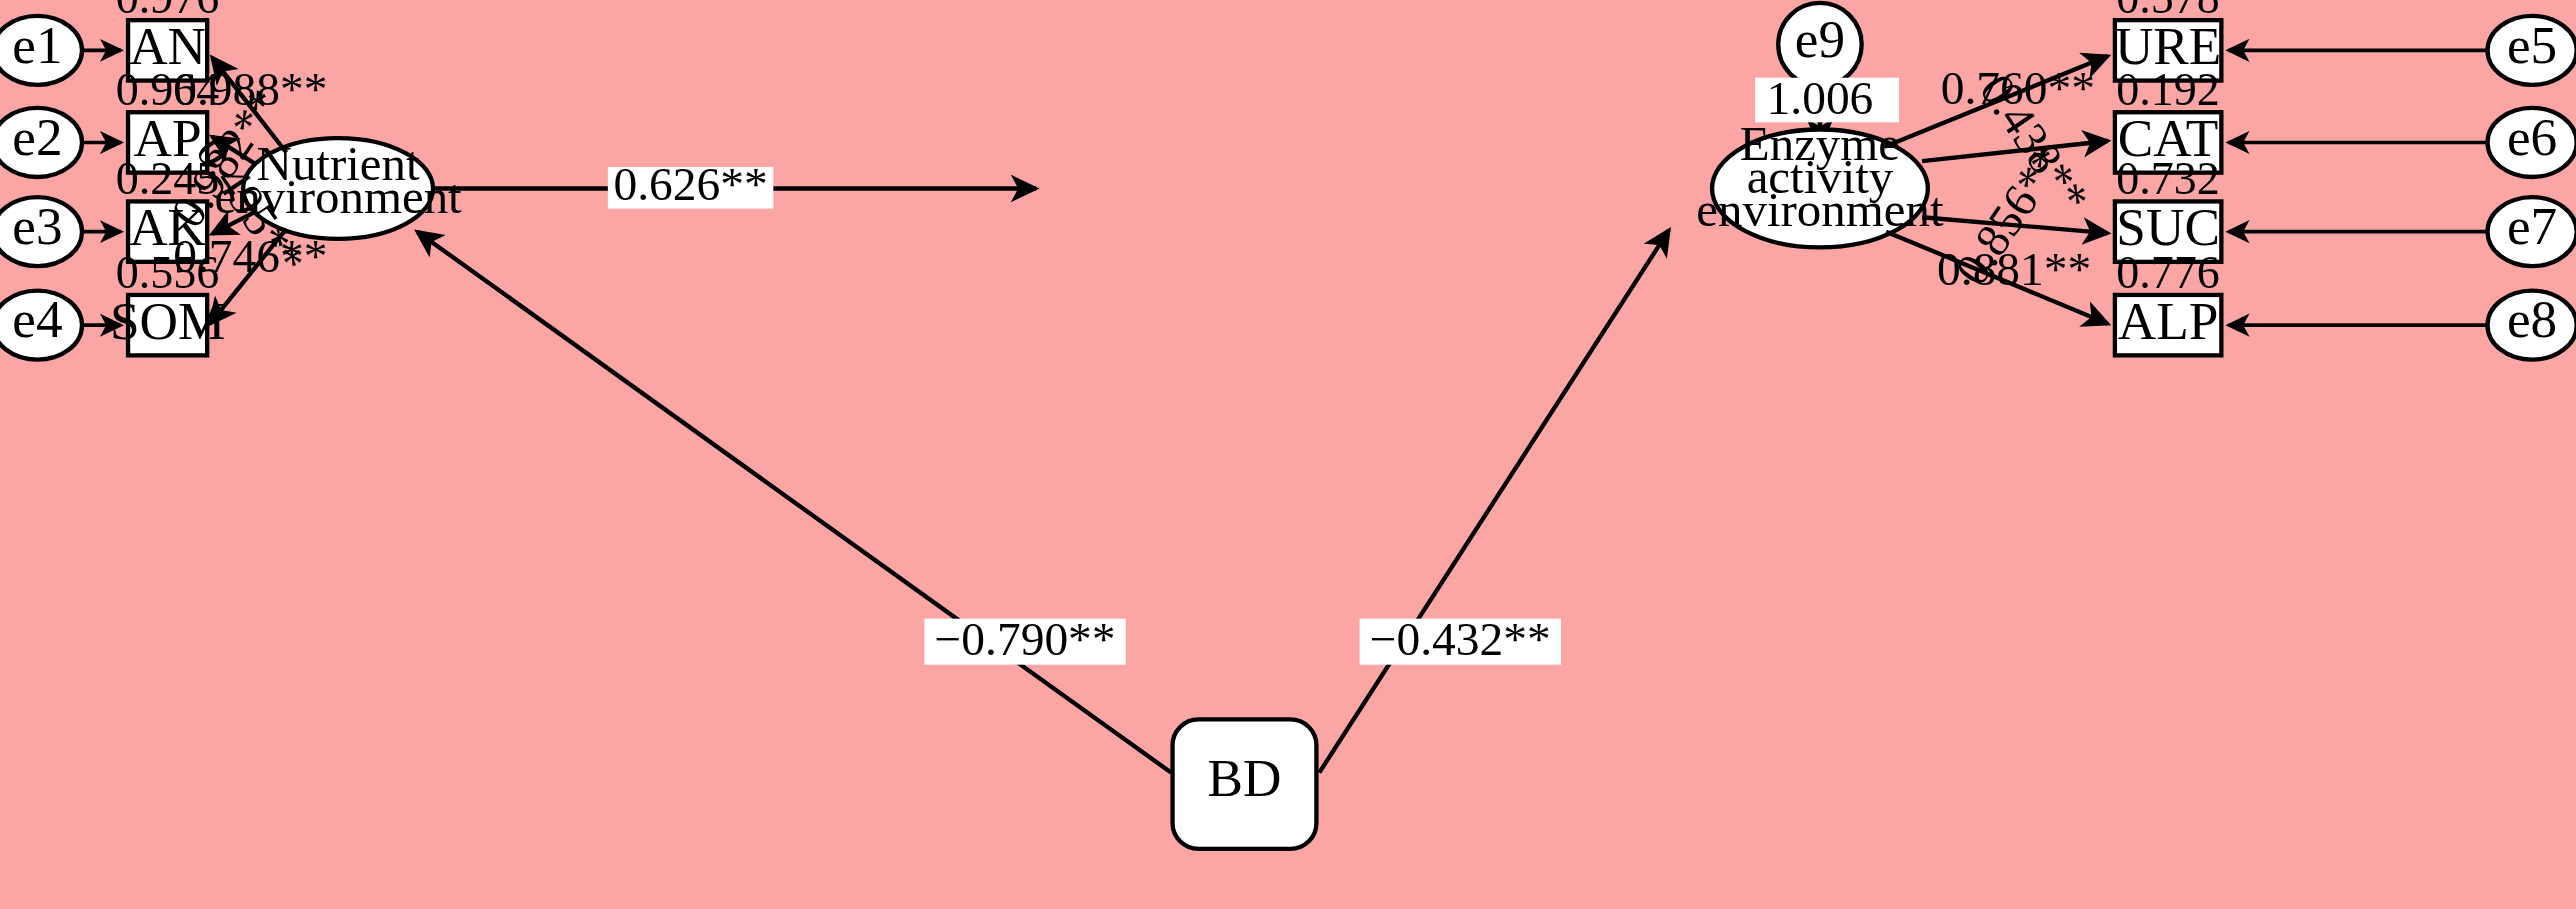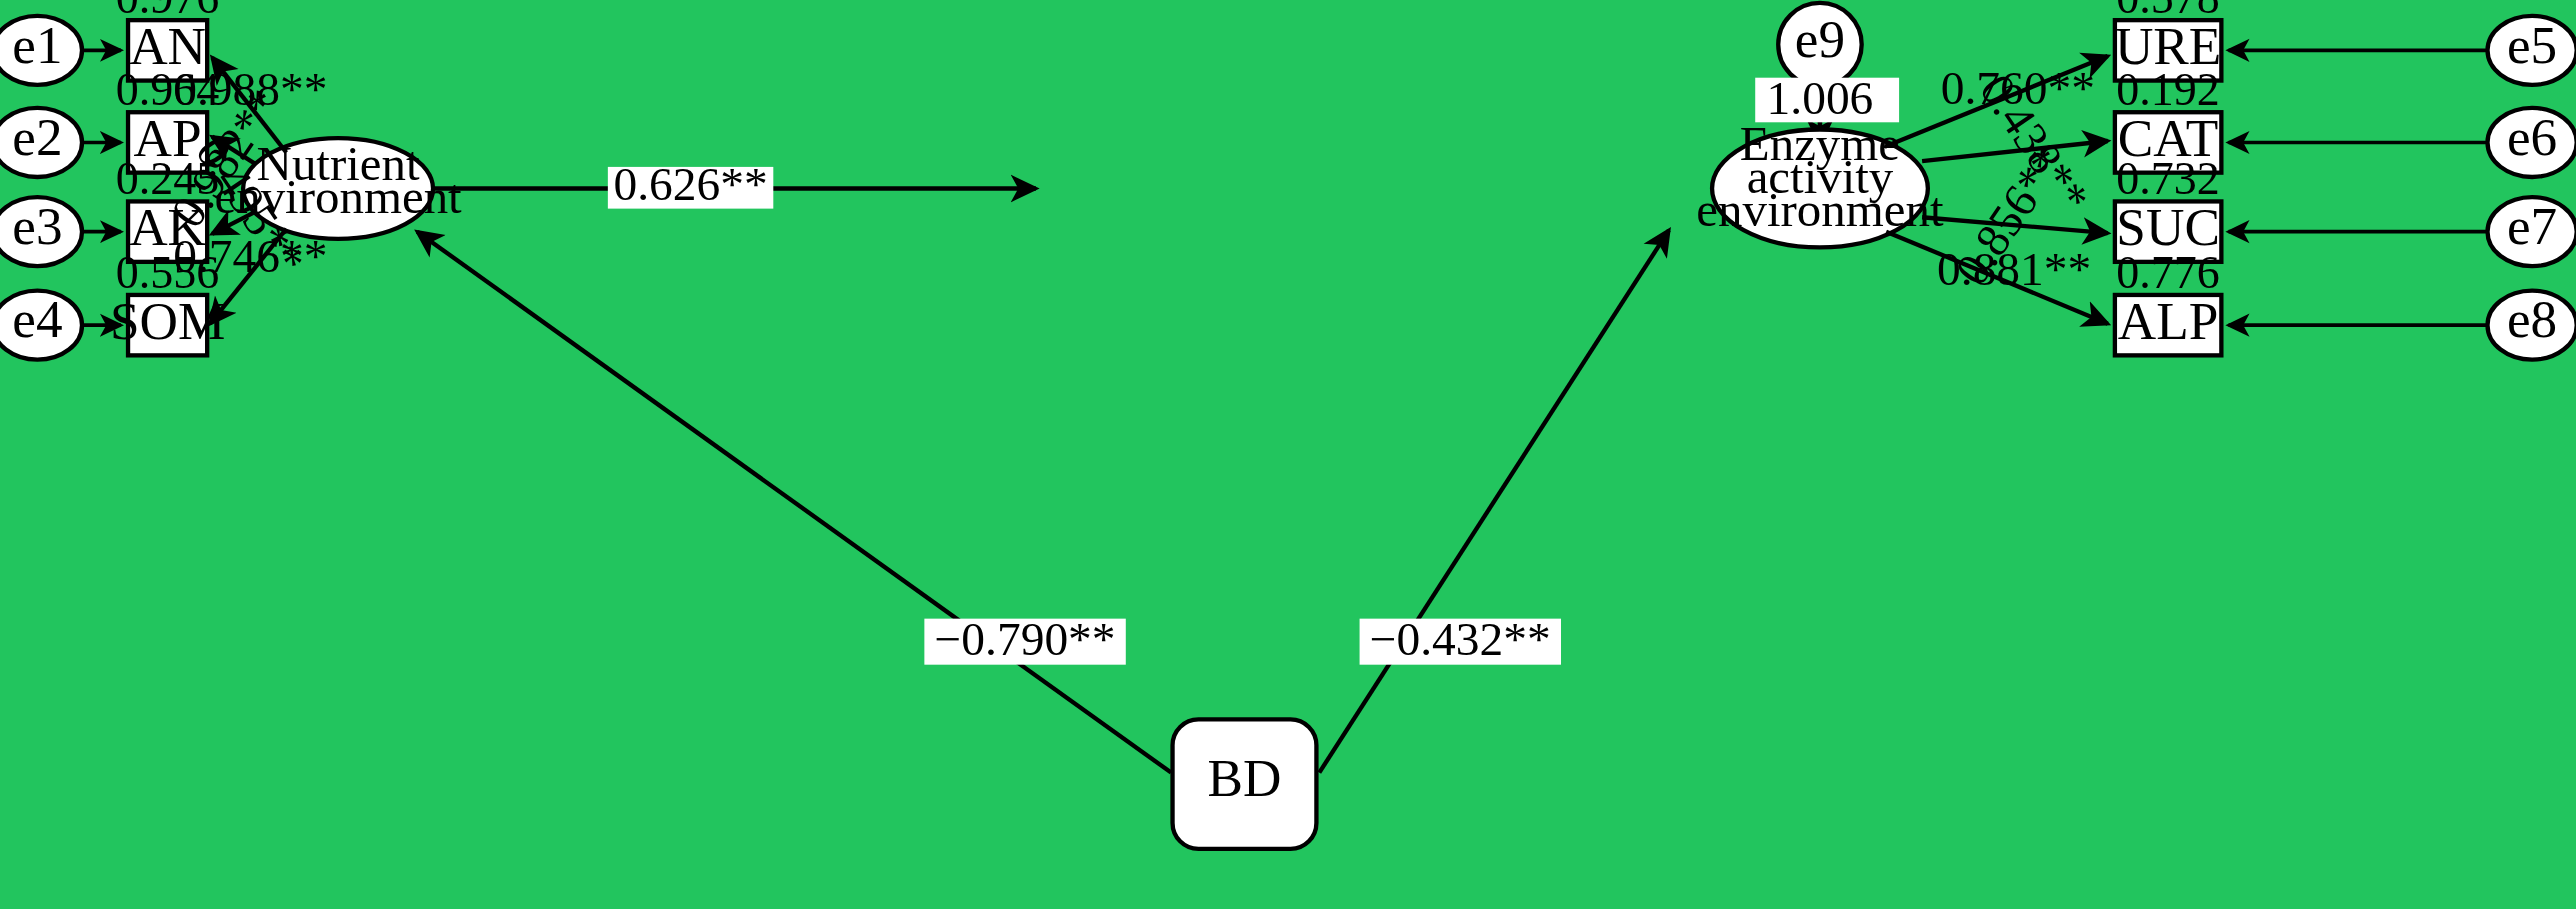--- a/index.html
+++ b/index.html
@@ -4,21 +4,21 @@
 <style>
   html, body {
     margin: 0;
     padding: 0;
     background: #ffffff;
   }
   #canvas {
     position: relative;
     width: 2576px;
     height: 910px;
-    background: #22c55e;
+    background: #fca5a5;
     font-family: "Liberation Serif", "DejaVu Serif", serif;
     overflow: hidden;
   }
   svg.diagram {
     position: absolute;
     left: 0;
     top: 0;
     width: 2576px;
     height: 910px;
   }

